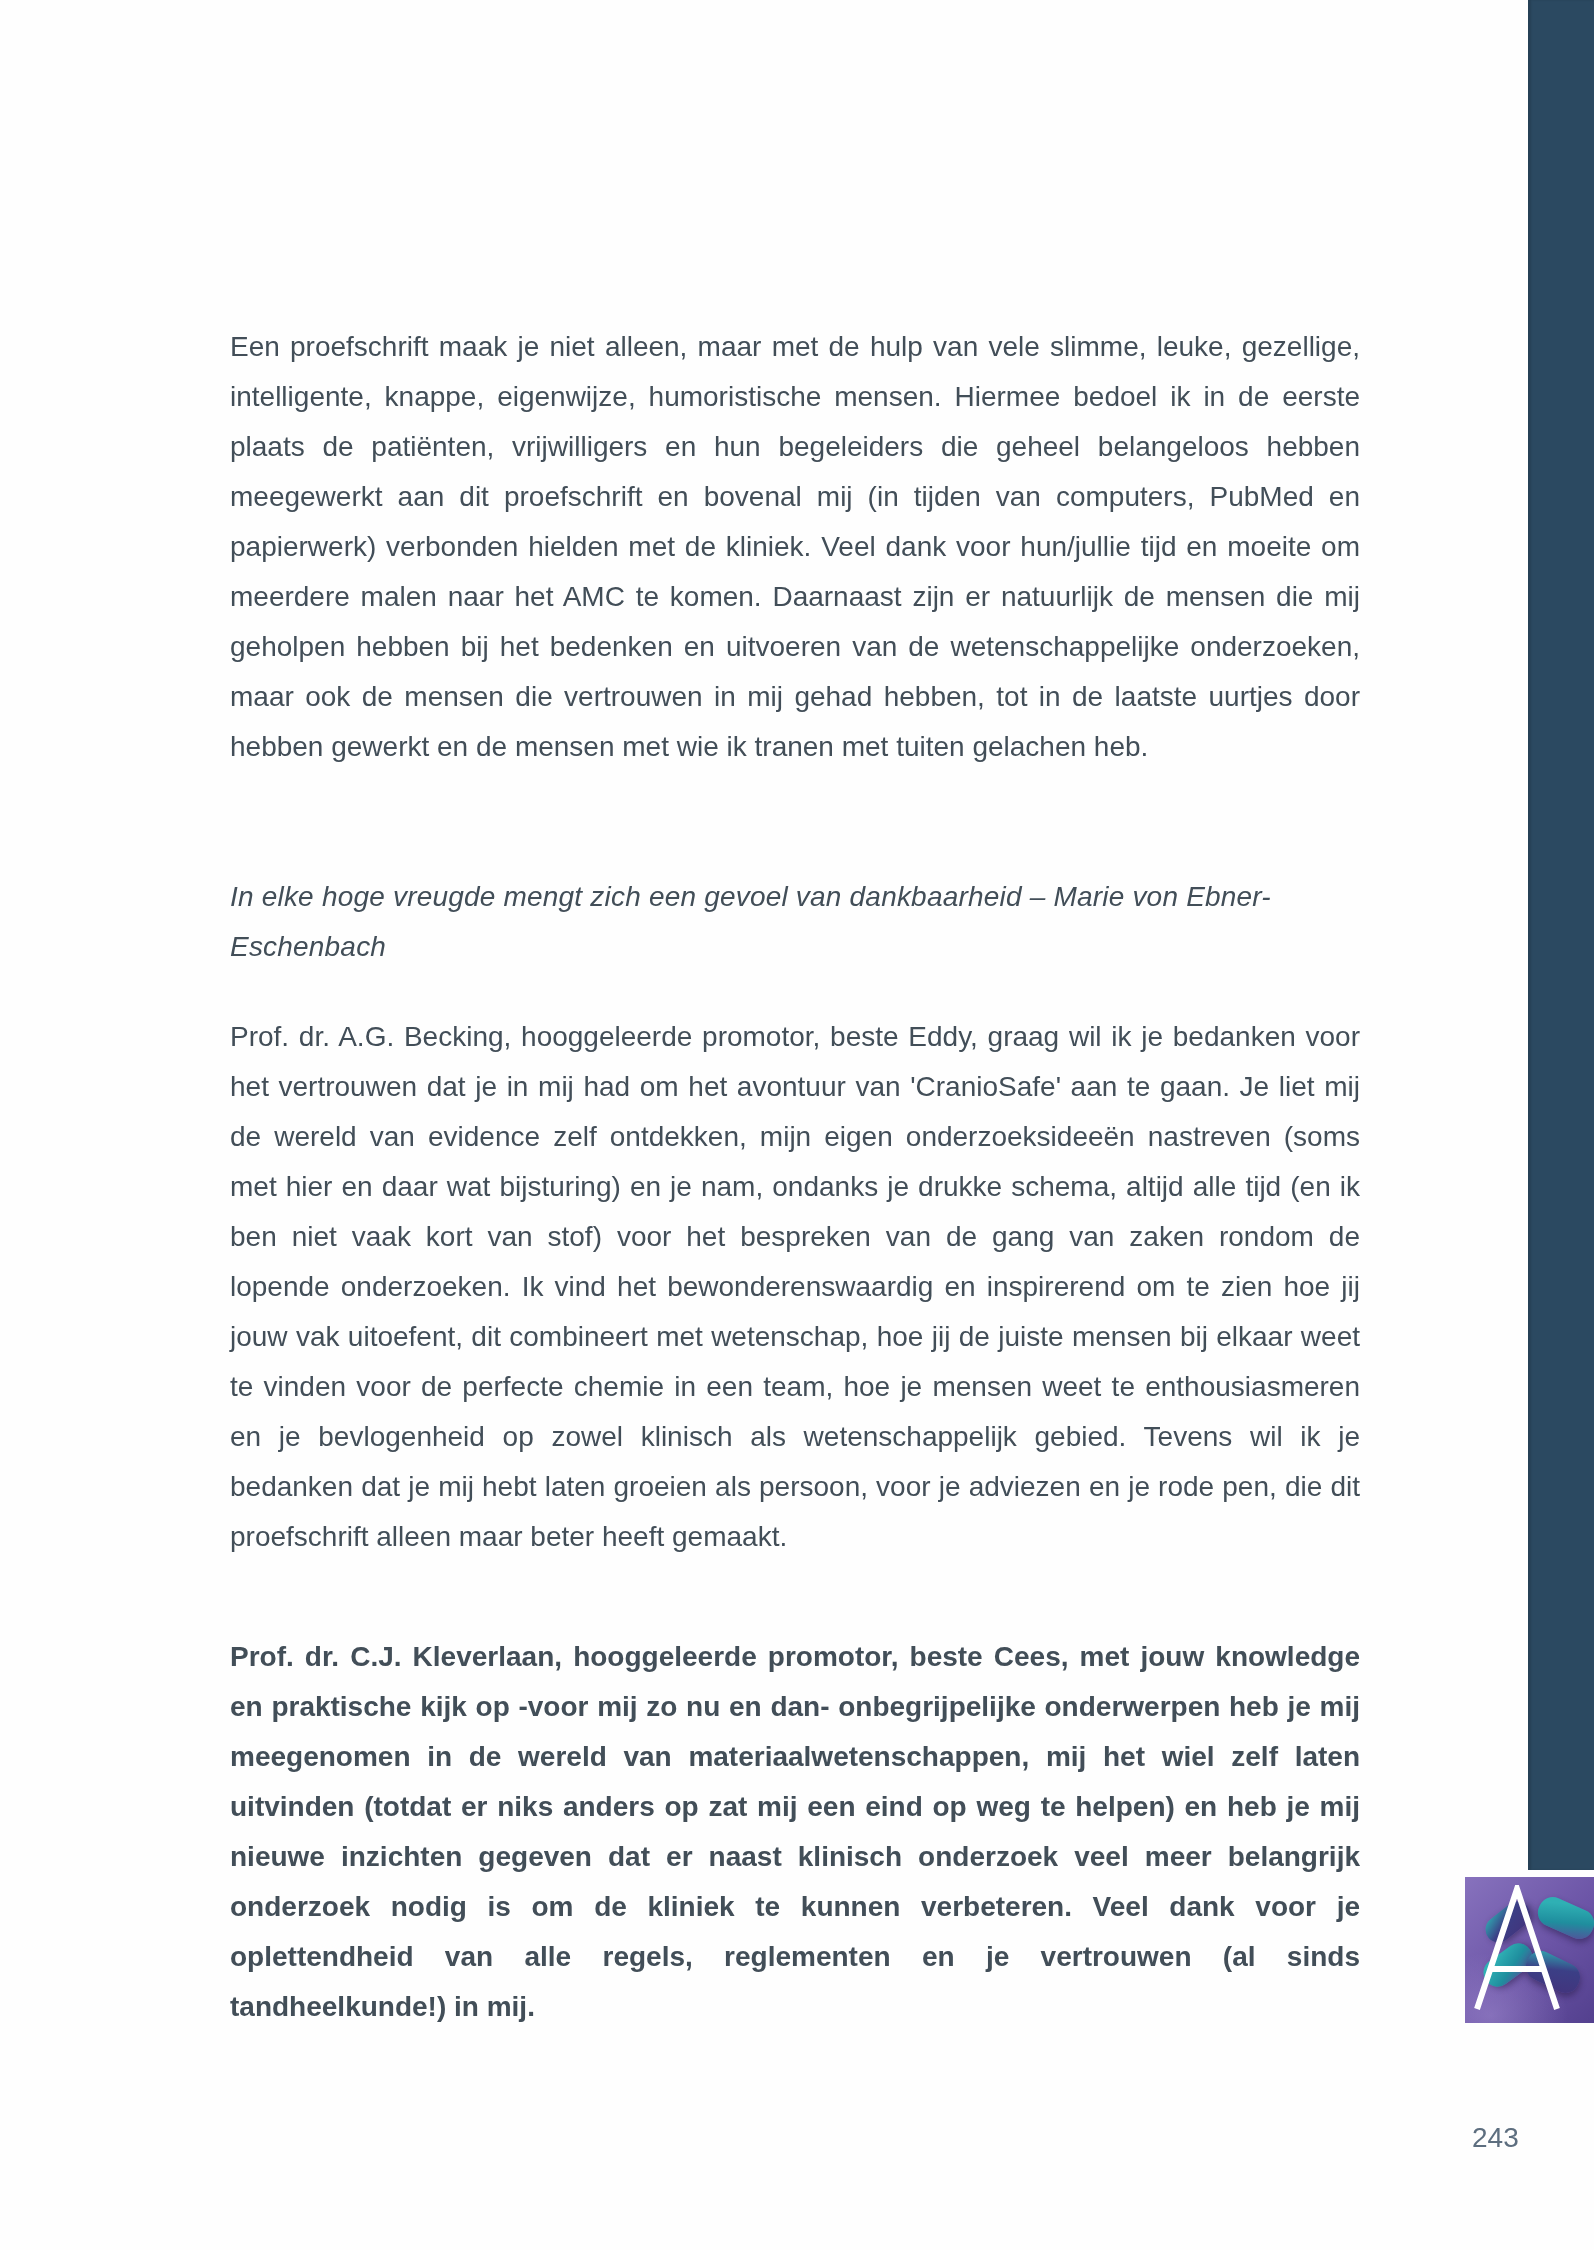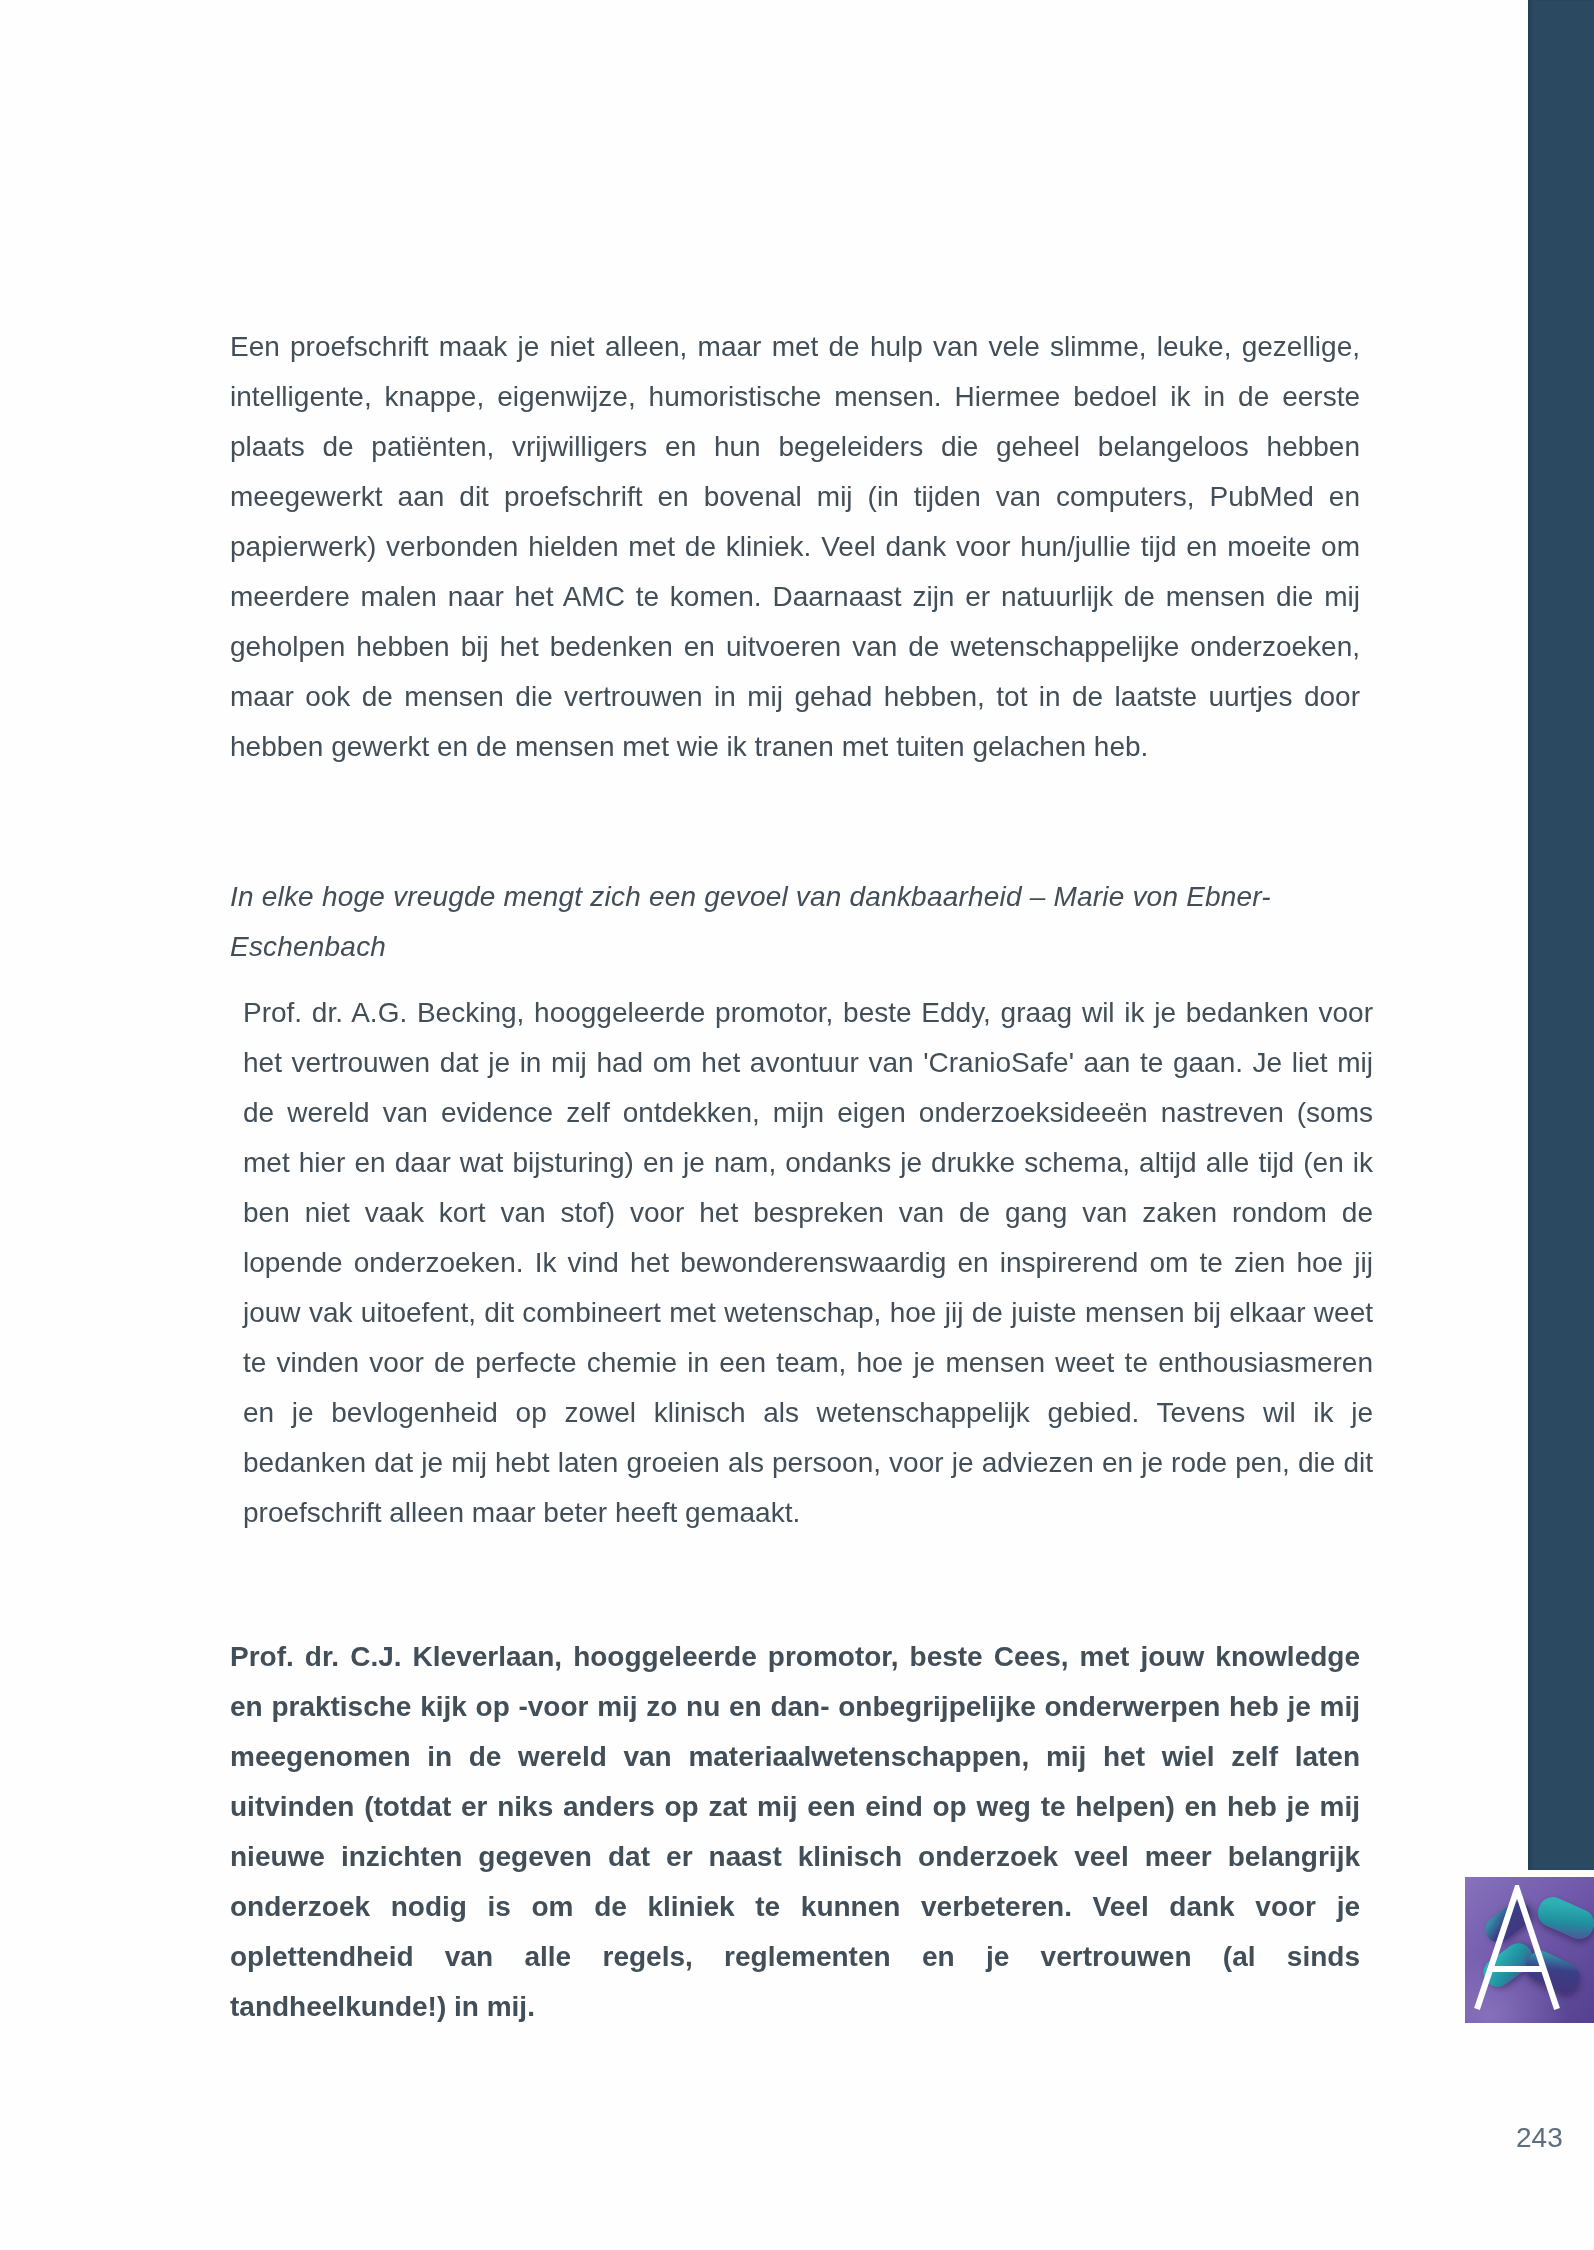--- a/index.html
+++ b/index.html
@@ -50,21 +50,21 @@
     font-size: 28px;
     letter-spacing: 0.2px;
   }
   .para {
     text-align: justify;
     text-align-last: left;
   }
   .quote-1 { top: 222px; }
   .para-1  { top: 322px; }
   .quote-2 { top: 872px; }
-  .para-2  { top: 988px; margin-left: 13px; }
+  .para-2  { top: 1012px; }
   .para-3  { top: 1632px; font-weight: bold; }
 
   
   .logo {
     position: absolute;
     top: 1877px;
     right: 0;
     width: 129px;
     height: 146px;
     overflow: hidden;
@@ -94,21 +94,21 @@
     position: absolute;
     left: 0;
     top: 8px;
     width: 110px;
     height: 126px;
   }
 
   
   .page-number {
     position: absolute;
-    left: 1516px;
+    left: 1472px;
     top: 2122px;
     font-size: 28px;
     color: var(--muted_text, #5d6e7f);
   }
 </style>
 </head>
 <body>
 
 <div class="page">
 

